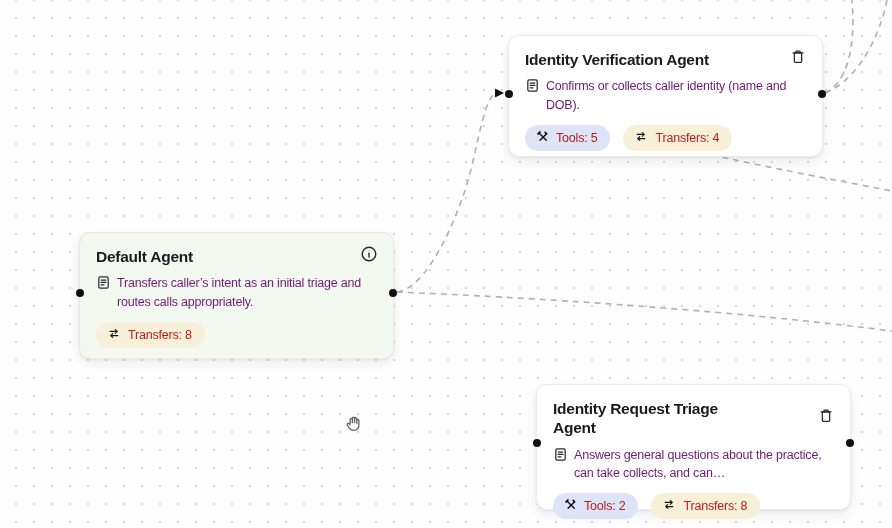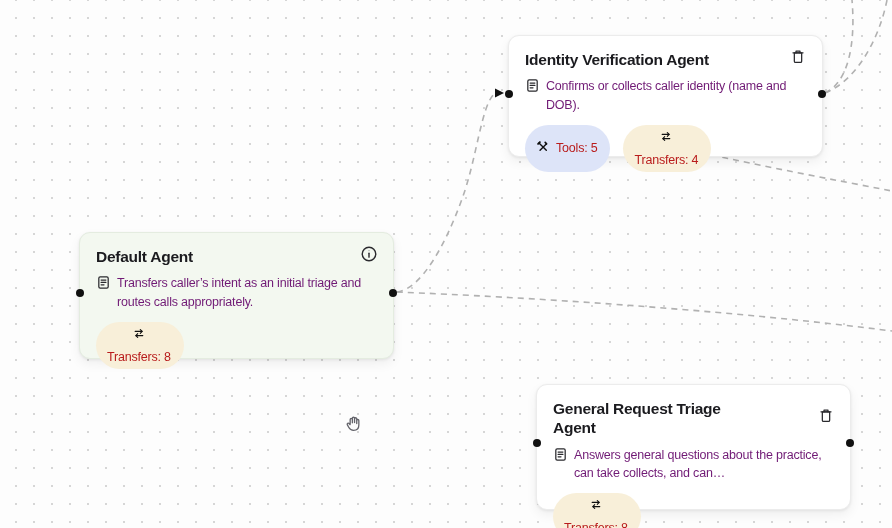--- a/index.html
+++ b/index.html
@@ -92,21 +92,21 @@
     align-items: center;
     gap: 7px;
     padding: 5px 13px 5px 11px;
     border-radius: 999px;
     font-size: 12.5px;
     color: #b91c1c;
     letter-spacing: -0.2px;
     white-space: nowrap;
   }
   .badge.tools     { background: #dde4f8; }
-  .badge.transfers { background: #f8efd9; flex-direction: column; }
+  .badge.transfers { background: #f8efd9; }
 
   .connector {
     position: absolute;
     width: 8px;
     height: 8px;
     background: #101010;
     border-radius: 50%;
     top: 54px;
     z-index: 3;
   }
@@ -224,41 +224,52 @@
         </span>
         <span>Transfers: 8</span>
       </span>
     </div>
   </div>
 
   <div class="card" style="left:536px; top:384px; height:126px;">
     <span class="connector left"></span>
     <span class="connector right"></span>
     <div class="card-head">
-      <span class="card-title">General Request Triage Agent</span>
+      <span class="card-title">Identity Request Triage Agent</span>
       <span class="icon-btn">
         <span>
           <svg width="16" height="17" viewBox="0 0 24 24" fill="none" stroke="#2a2a2e" stroke-width="1.9" stroke-linecap="round" stroke-linejoin="round">
             <path d="M4.5 6.5h15"></path>
               <path d="M9 6.5V4h6v2.5"></path>
               <path d="M6.5 6.5h11V19a1.8 1.8 0 0 1-1.8 1.8H8.3A1.8 1.8 0 0 1 6.5 19Z"></path>
           </svg>
         </span>
       </span>
     </div>
     <div class="card-desc">
       <span class="doc">
         <svg width="15" height="15" viewBox="0 0 24 24" fill="none" stroke="#2a2a2e" stroke-width="2" stroke-linecap="round">
           <rect x="4.5" y="3" width="15" height="18" rx="2.2"></rect>
             <path d="M8.2 8h7.6M8.2 11.8h7.6M8.2 15.6h4.6"></path>
         </svg>
       </span>
       <span>Answers general questions about the practice, can take collects, and can…</span>
     </div>
     <div class="badge-row">
+      <span class="badge tools">
+        <span>
+          <svg width="13" height="13" viewBox="0 0 24 24" fill="none" stroke="#111" stroke-linecap="round">
+            <path d="M5.5 5.5l13.5 13.5" stroke-width="2.6"></path>
+              <path d="M19 7.5L7.5 19" stroke-width="2.6"></path>
+              <path d="M3.8 7.2L7.2 3.8" stroke-width="3.4"></path>
+              <path d="M17 4.5l2.5 2.5" stroke-width="3.2"></path>
+          </svg>
+        </span>
+        <span>Tools: 2</span>
+      </span>
       <span class="badge transfers">
         <span>
           <svg width="14" height="13" viewBox="0 0 24 24" fill="none" stroke="#111" stroke-width="2.1" stroke-linecap="round" stroke-linejoin="round">
             <path d="M5 8.2h12.5"></path>
               <path d="M14.4 4.8l3.5 3.4-3.5 3.4"></path>
               <path d="M19 15.8H6.5"></path>
               <path d="M9.6 12.4l-3.5 3.4 3.5 3.4"></path>
           </svg>
         </span>
         <span>Transfers: 8</span>

